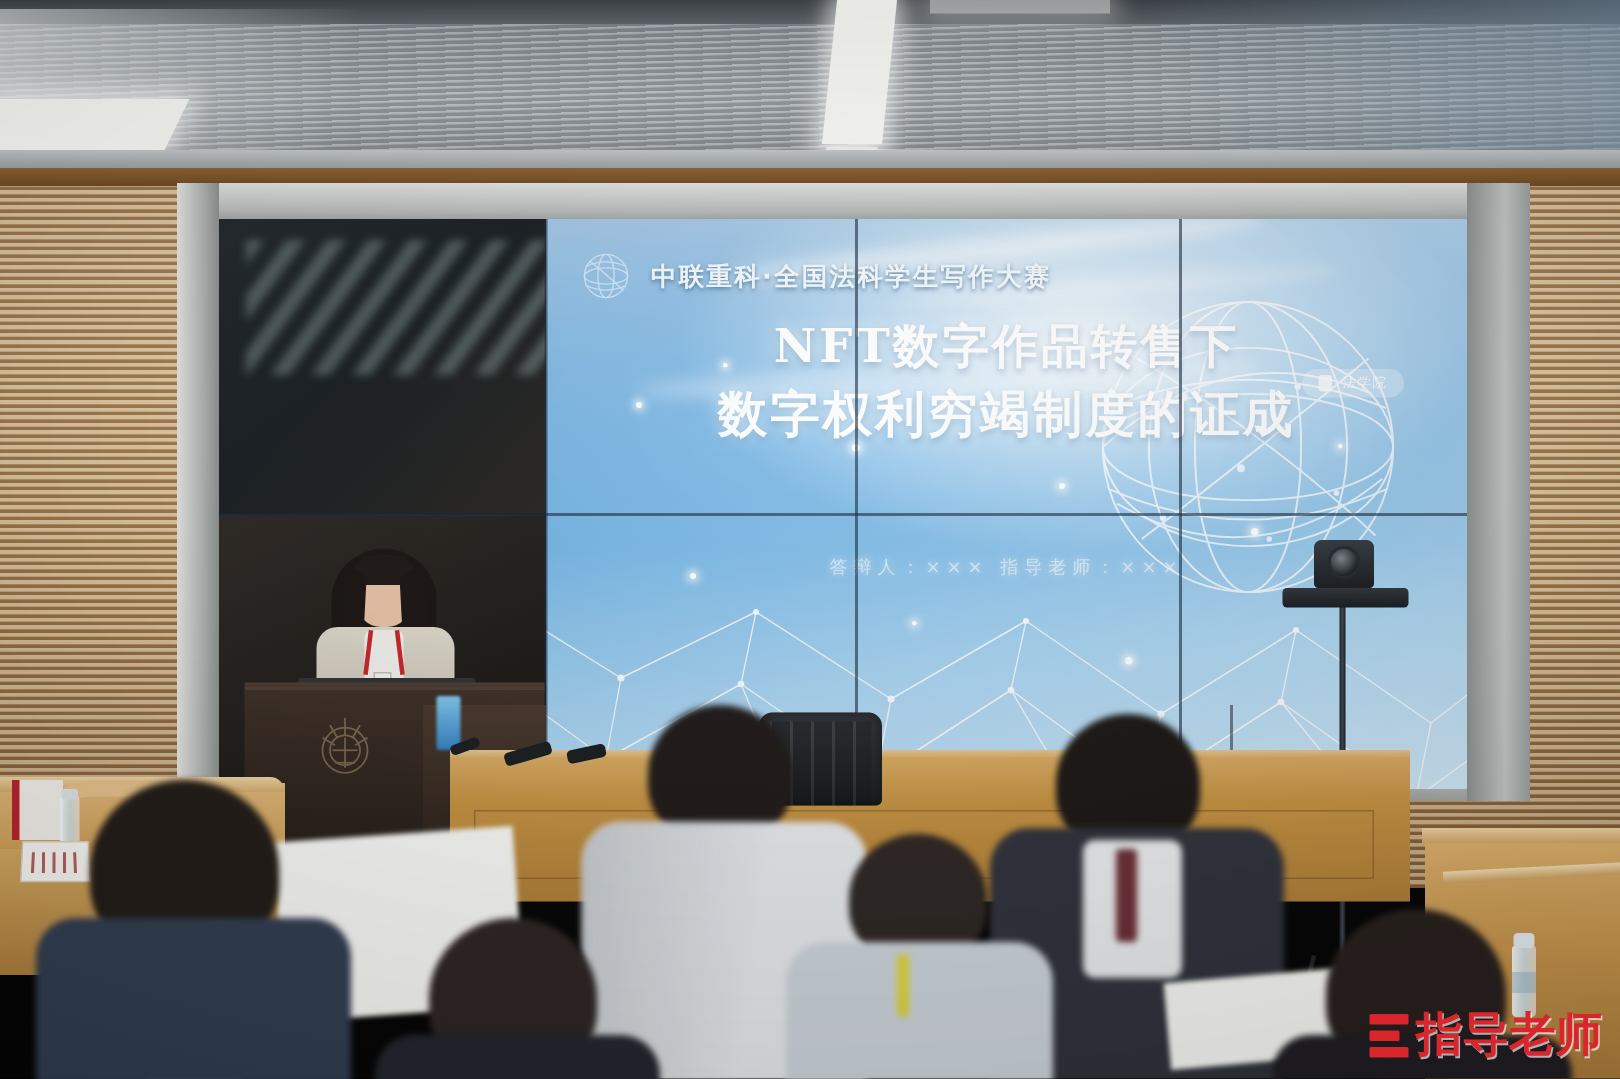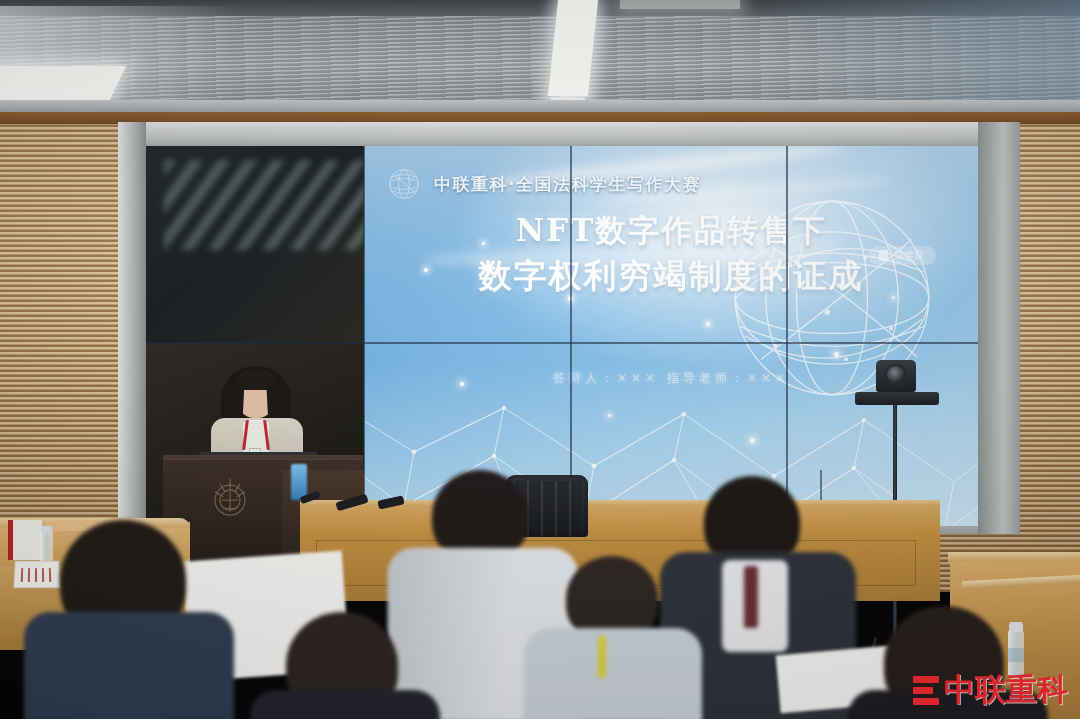--- a/index.html
+++ b/index.html
@@ -511,16 +511,16 @@
   <div class="aud body a6-body" style="position:absolute;"></div>
 
   <div class="grade"></div>
 
   <div class="wm">
     <div class="wm-bars">
       <span class="wm-bar"></span>
       <span class="wm-bar mid"></span>
       <span class="wm-bar"></span>
     </div>
-    <span class="wm-text">中联重科</span>
+    <span class="wm-text">指导老师</span>
   </div>
 
 </div>
 
 </body></html>

